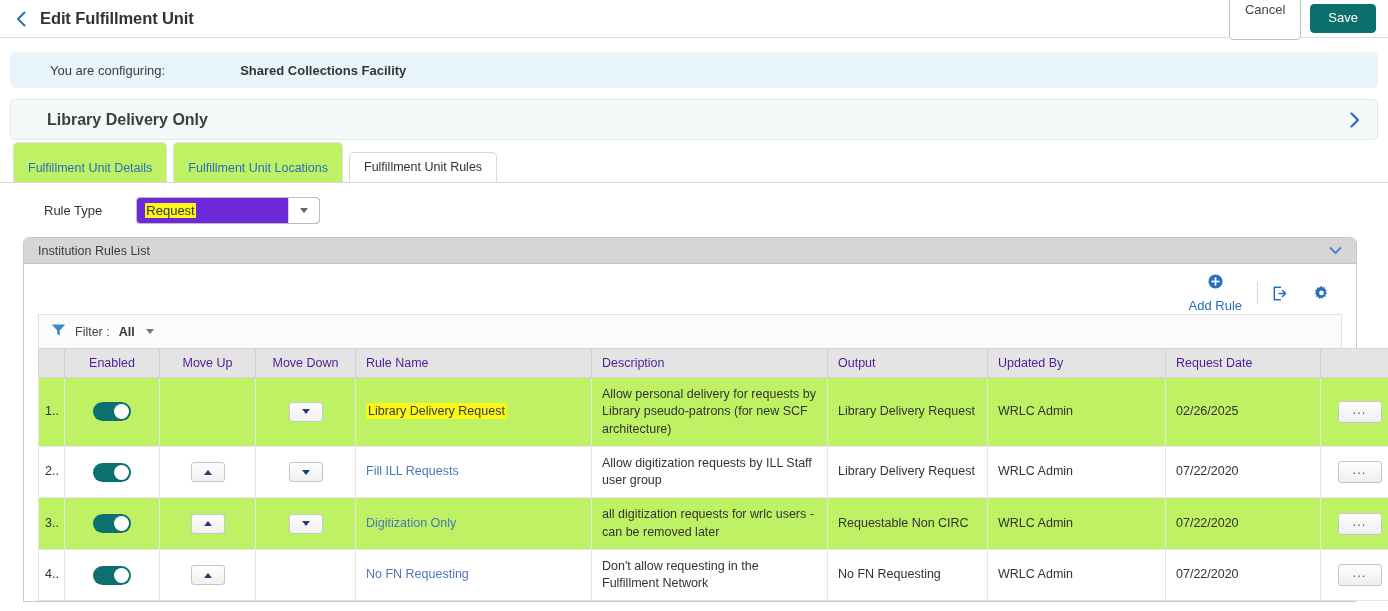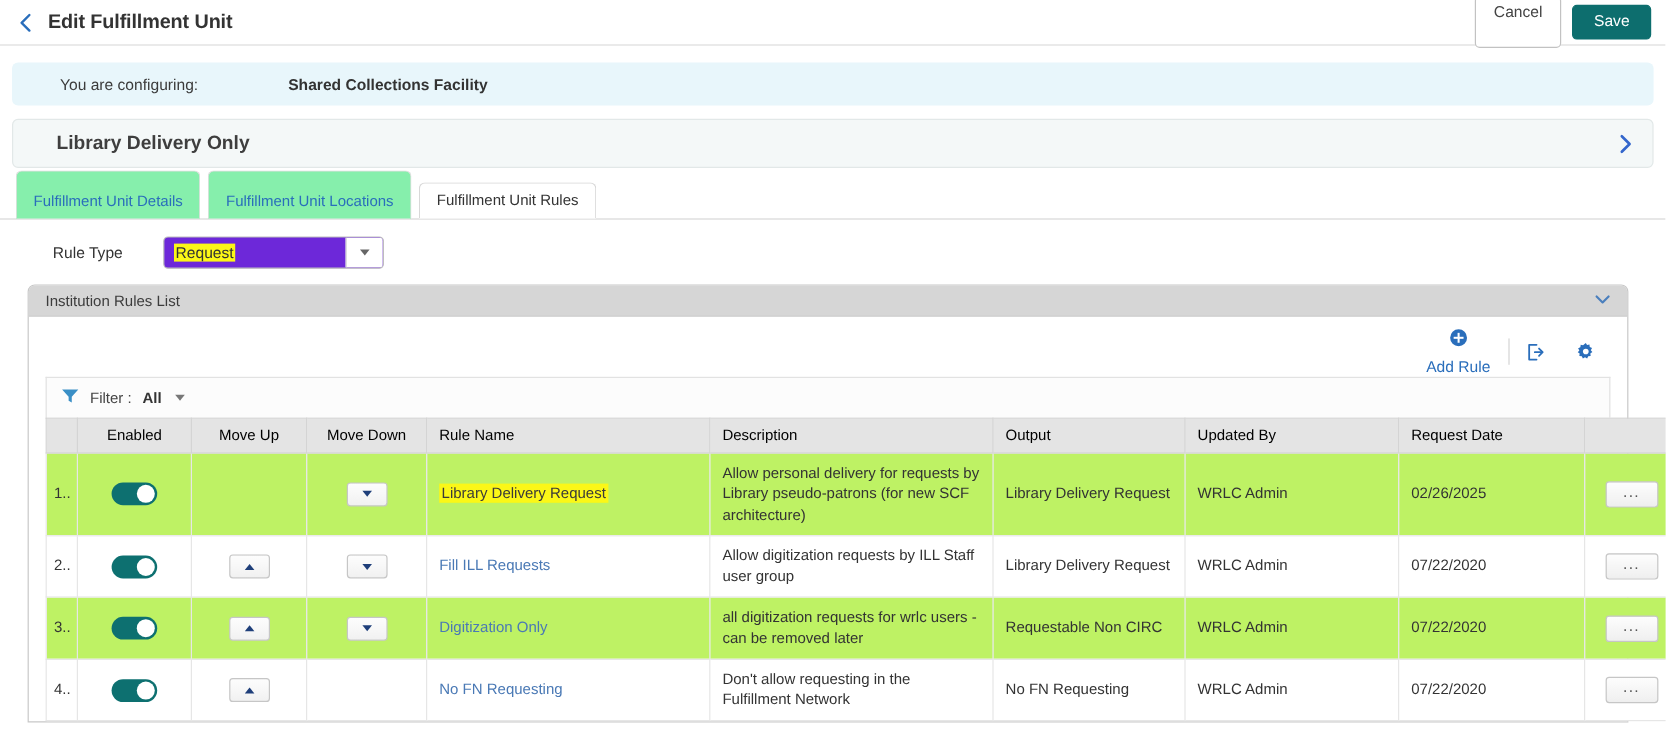--- a/index.html
+++ b/index.html
@@ -107,21 +107,21 @@
     gap: 6px;
     position: relative;
     height: 28px;
   }
   .tab {
     font-size: 12.5px;
     padding: 18px 14px 7px;
     border: 1px solid #dfdfdf;
     border-bottom: none;
     border-radius: 5px 5px 0 0;
-    background: #86efac;
+    background: #bef264;
     color: #2a6ebb;
     cursor: pointer;
     line-height: 1.15;
   }
   .tab.active {
     background: #ffffff;
     color: #333333;
     border-color: #d8d8d8;
     position: relative;
     z-index: 3;
@@ -252,21 +252,21 @@
 
   
   table.rules {
     border-collapse: collapse;
     width: 100%;
     table-layout: fixed;
     font-size: 12.5px;
   }
   table.rules th {
     background: #e4e4e4;
-    color: #000000;
+    color: #4c1d95;
     font-weight: normal;
     font-size: 12.5px;
     text-align: left;
     height: 29px;
     padding: 0 10px;
     border-right: 1px solid #d4d4d4;
     border-top: 1px solid #d4d4d4;
     border-bottom: 1px solid #d4d4d4;
   }
   table.rules th:first-child { border-left: 1px solid #d4d4d4; }

